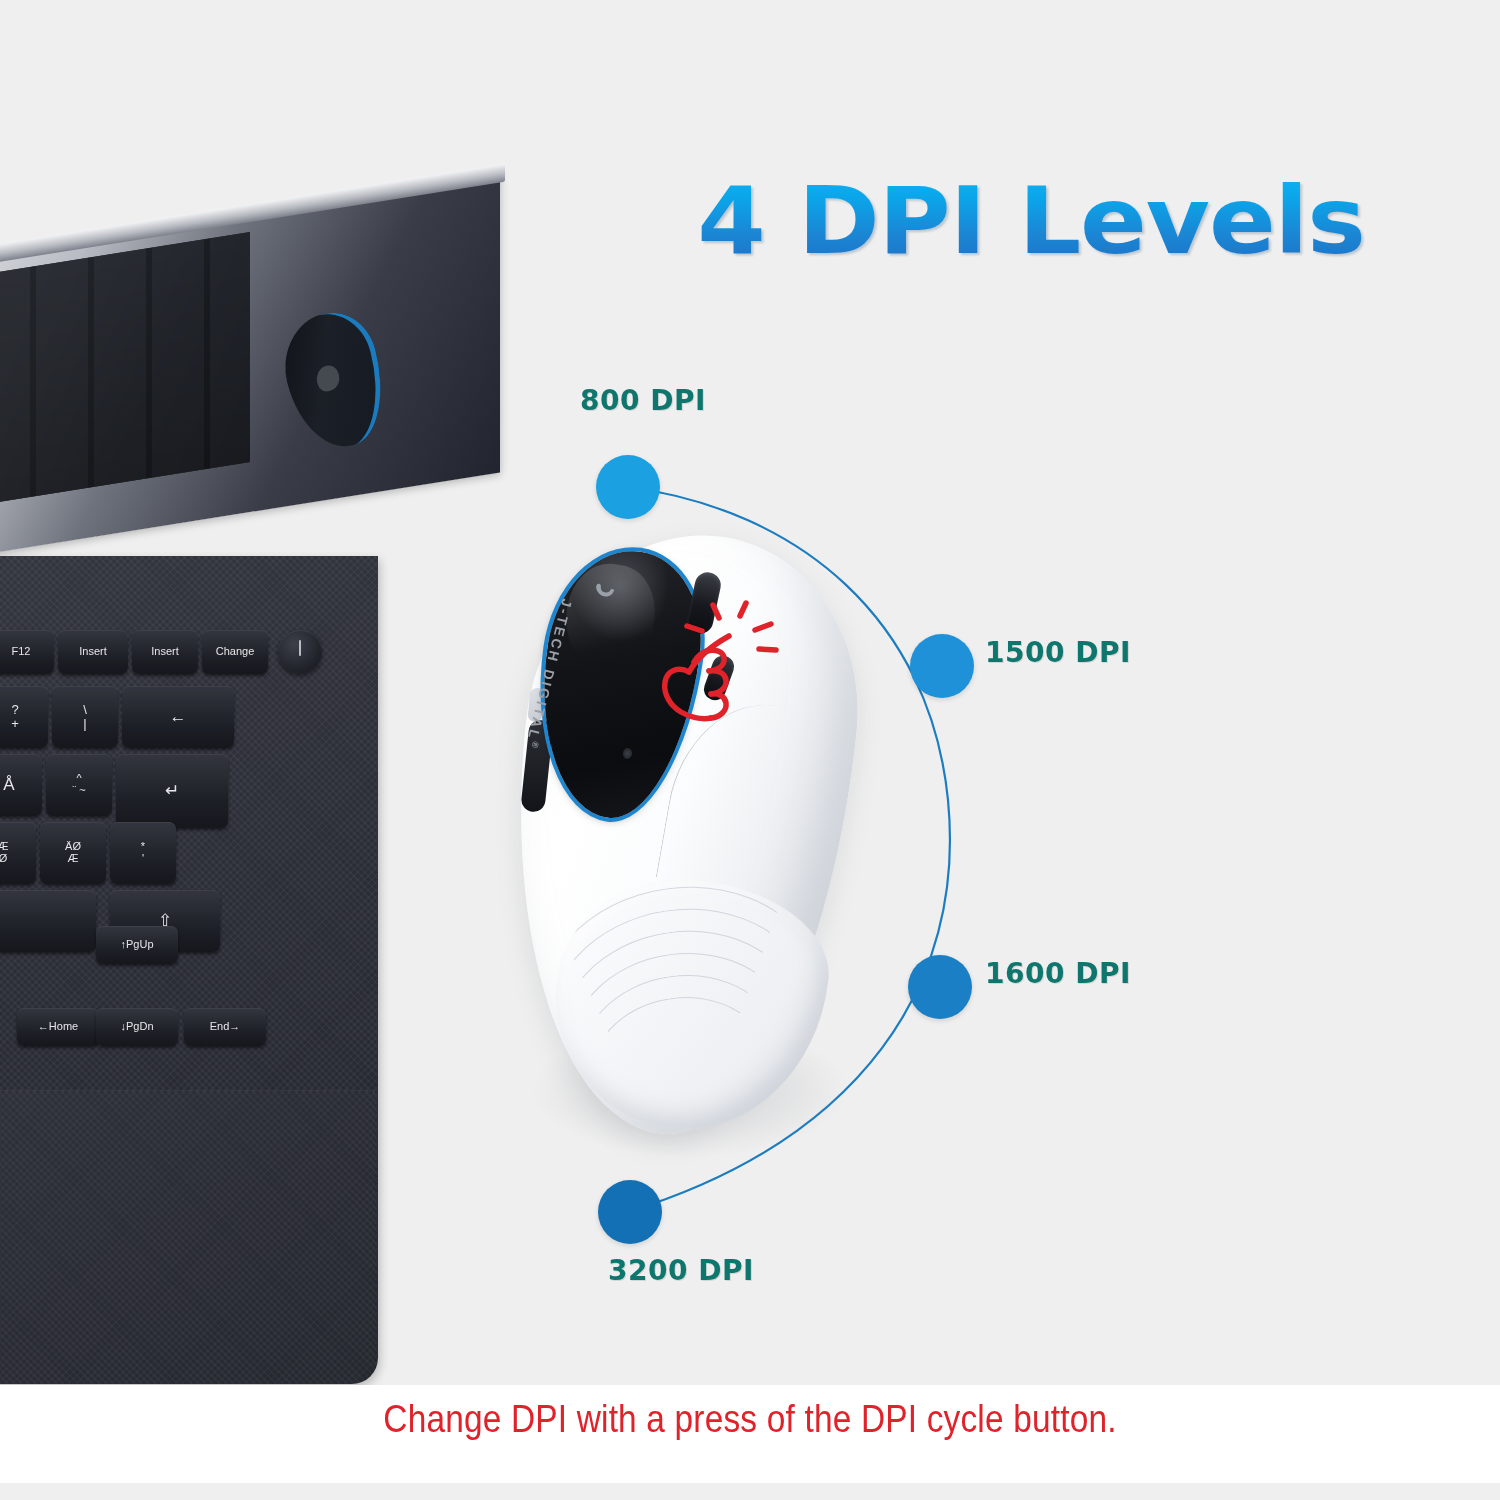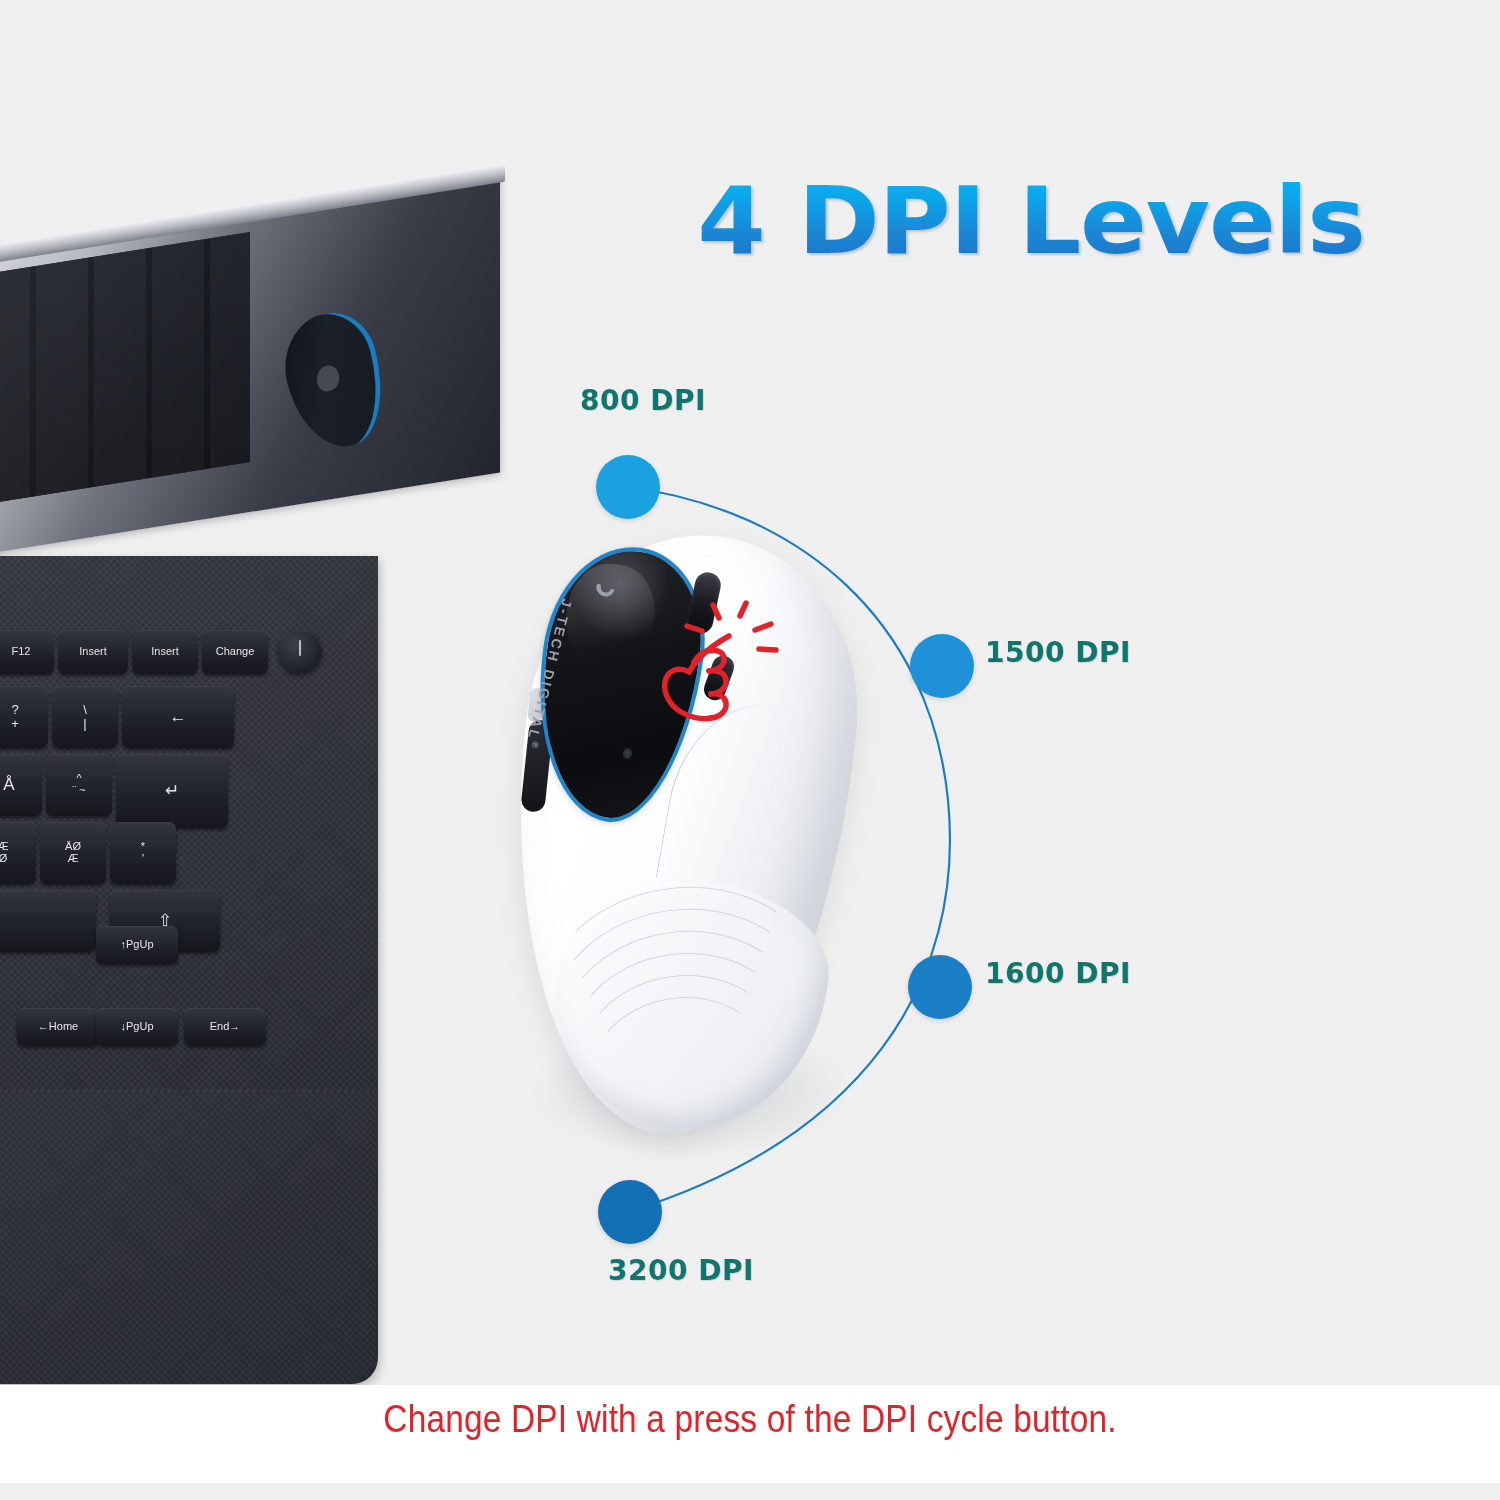--- a/index.html
+++ b/index.html
@@ -296,21 +296,21 @@
     <div class="key sm" style="left:40px;top:822px;width:66px;height:62px;">ÄØ
 Æ</div>
     <div class="key sm" style="left:110px;top:822px;width:66px;height:62px;">*
 '</div>
 
     <div class="key lg" style="left:110px;top:890px;width:110px;height:62px;">⇧</div>
     <div class="key" style="left:-36px;top:890px;width:132px;height:62px;"></div>
 
     <div class="key sm" style="left:96px;top:926px;width:82px;height:38px;">↑PgUp</div>
     <div class="key sm" style="left:17px;top:1008px;width:82px;height:38px;">←Home</div>
-    <div class="key sm" style="left:96px;top:1008px;width:82px;height:38px;">↓PgUp</div>
+    <div class="key sm" style="left:96px;top:1008px;width:82px;height:38px;">↓PgDn</div>
     <div class="key sm" style="left:184px;top:1008px;width:82px;height:38px;">End→</div>
   </div>
 
   <div class="headline2">4 DPI Levels</div>
 
   <svg class="arc-svg" viewBox="0 0 1500 1500">
     <path d="M 628 487 C 800 510, 930 620, 948 800 C 966 985, 860 1140, 628 1212" fill="none" stroke="#1c7cc0" stroke-width="2.2" stroke-linecap="round"></path>
   </svg>
 
   <div class="node" style="left:596px;top:455px;width:64px;height:64px;background:#1ba0e1;"></div>

